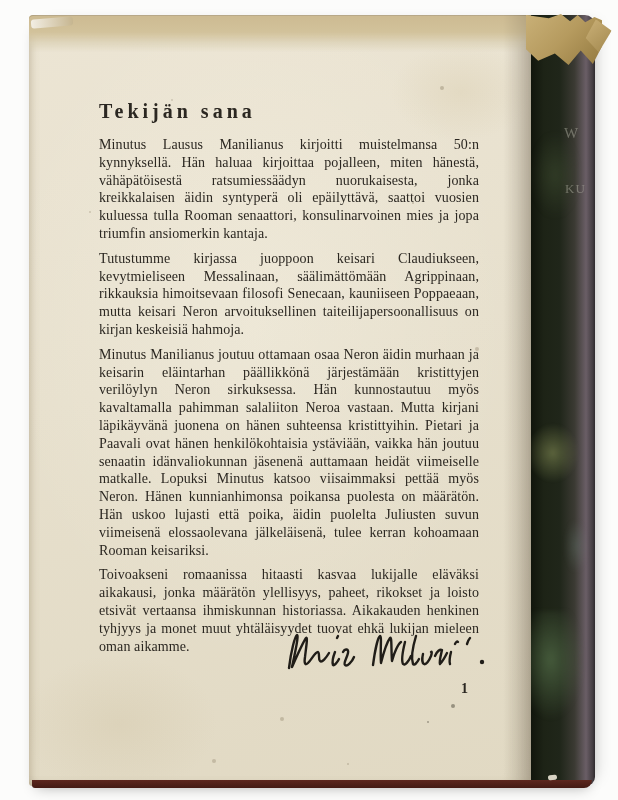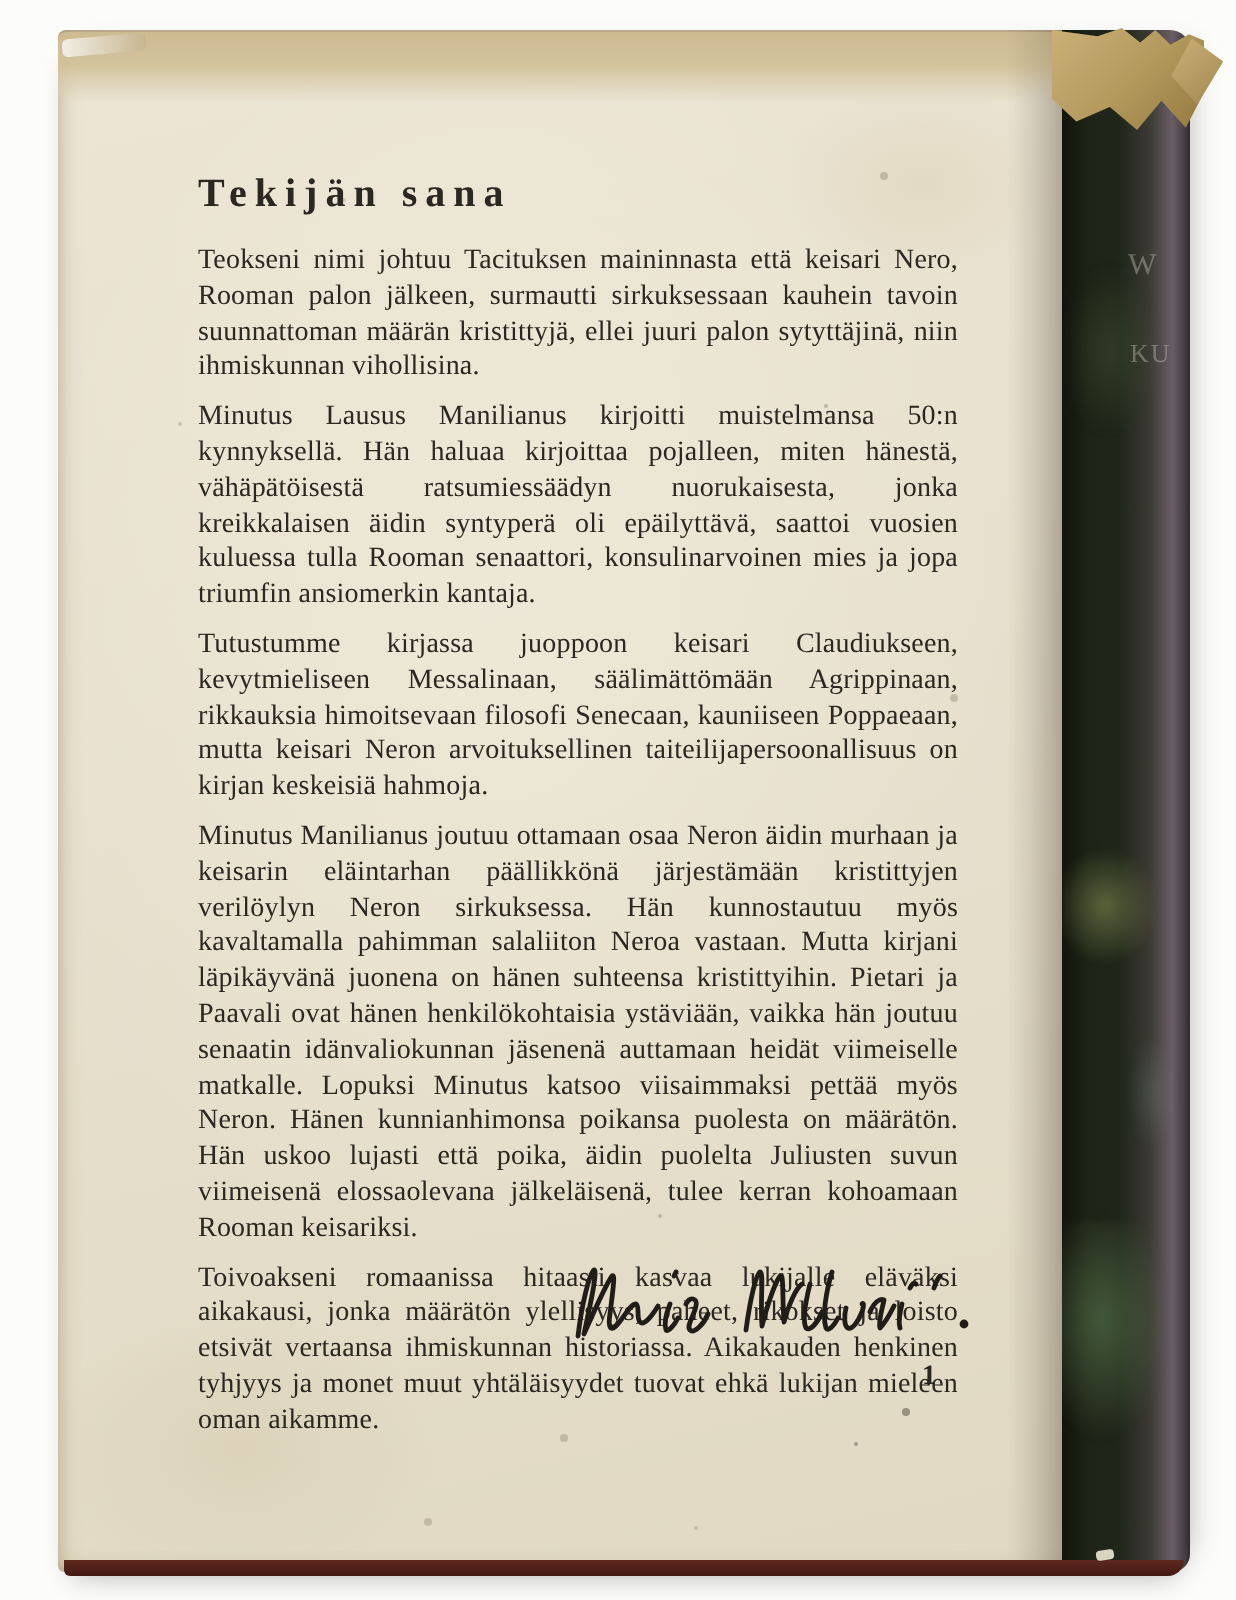--- a/index.html
+++ b/index.html
@@ -74,21 +74,21 @@
       318px 748px 0 0 rgba(120,105,78,.30),
       142px 84px 0 0 rgba(120,105,78,.25);
   }
   
   .text-area {
     position: absolute; left: 70px; top: 68px;
     width: 380px;
     color: var(--ink, #2b2721);
   }
   .page-title {
-    margin: 2px 0 13px 0;
+    margin: 16px 0 13px 0;
     font-size: 20px; line-height: 24px;
     font-weight: 700;
     letter-spacing: 4px;
   }
   .text-area p {
     margin: 0 0 7px 0;
     font-size: 14px; line-height: 17.8px;
     letter-spacing: .1px;
     text-align: justify;
     hyphens: auto; -webkit-hyphens: auto;
@@ -146,21 +146,21 @@
     background: radial-gradient(ellipse at 50% 50%, rgba(70,86,54,.45), rgba(70,86,54,0) 75%);
     filter: blur(3px);
   }
   .spine-text-fragment {
     position: absolute;
     font-family: "Liberation Serif", serif;
     color: rgba(205,205,190,.40);
     font-weight: 400;
   }
   .spine-w  { left: 33px; top: 110px; font-size: 15px; }
-  .spine-ku { left: 34px; top: 154px; font-size: 13px; letter-spacing: 1px; }
+  .spine-ku { left: 34px; top: 166px; font-size: 13px; letter-spacing: 1px; }
   .spine-top-wear {
     position: absolute; left: 497px; top: -1px;
     width: 76px; height: 52px;
     background: linear-gradient(135deg, #c9b077 0%, #b59a5e 50%, #93793f 100%);
     clip-path: polygon(0 2%, 30% 8%, 46% 0, 58% 14%, 68% 2%, 78% 16%, 90% 6%, 100% 12%,
                        100% 62%, 88% 96%, 72% 70%, 56% 98%, 38% 76%, 16% 90%, 0 68%);
   }
   .torn-jacket-flap {
     position: absolute; left: 558px; top: 6px;
     width: 22px; height: 30px;
@@ -191,21 +191,20 @@
   <div class="book">
 
     <div class="book-page">
       <div class="top-edge"></div>
       <div class="corner-crease"></div>
       <div class="gutter-shadow"></div>
       <div class="paper-speckles"></div>
 
       <div class="text-area">
         <h1 class="page-title">Tekijän sana</h1>
-        <p>Teokseni nimi johtuu Tacituksen maininnasta että keisari Nero, Rooman palon jälkeen, surmautti sirkuksessaan kauhein tavoin suunnattoman määrän kristittyjä, ellei juuri palon sytyttäjinä, niin ihmiskunnan vihollisina.</p>
         <p>Minutus Lausus Manilianus kirjoitti muistelmansa 50:n kynnyksellä. Hän haluaa kirjoittaa pojalleen, miten hänestä, vähäpätöisestä ratsumiessäädyn nuorukaisesta, jonka kreikkalaisen äidin syntyperä oli epäilyttävä, saattoi vuosien kuluessa tulla Rooman senaattori, konsulinarvoinen mies ja jopa triumfin ansiomerkin kantaja.</p>
         <p>Tutustumme kirjassa juoppoon keisari Claudiukseen, kevytmieliseen Messalinaan, säälimättömään Agrippinaan, rikkauksia himoitsevaan filosofi Senecaan, kauniiseen Poppaeaan, mutta keisari Neron arvoituksellinen taiteilijapersoonallisuus on kirjan keskeisiä hahmoja.</p>
         <p>Minutus Manilianus joutuu ottamaan osaa Neron äidin murhaan ja keisarin eläintarhan päällikkönä järjestämään kristittyjen verilöylyn Neron sirkuksessa. Hän kunnostautuu myös kavaltamalla pahimman salaliiton Neroa vastaan. Mutta kirjani läpikäyvänä juonena on hänen suhteensa kristittyihin. Pietari ja Paavali ovat hänen henkilökohtaisia ystäviään, vaikka hän joutuu senaatin idänvaliokunnan jäsenenä auttamaan heidät viimeiselle matkalle. Lopuksi Minutus katsoo viisaimmaksi pettää myös Neron. Hänen kunnianhimonsa poikansa puolesta on määrätön. Hän uskoo lujasti että poika, äidin puolelta Juliusten suvun viimeisenä elossaolevana jälkeläisenä, tulee kerran kohoamaan Rooman keisariksi.</p>
         <p>Toivoakseni romaanissa hitaasti kasvaa lukijalle eläväksi aikakausi, jonka määrätön ylellisyys, paheet, rikokset ja loisto etsivät vertaansa ihmiskunnan historiassa. Aikakauden henkinen tyhjyys ja monet muut yhtäläisyydet tuovat ehkä lukijan mieleen oman aikamme.</p>
       </div>
 
       <div class="author-signature">
         <svg width="218" height="68" viewBox="0 0 218 68" fill="none" stroke="#201d18" stroke-width="2.4" stroke-linecap="round" stroke-linejoin="round">
           <path d="M10 47 C12 30 16 15 18 14 C20 14 16 32 13 46 C17 37 24 21 27 17 C29 15 27 27 26 36 C25 42 26 45 29 42 C33 38 36 31 39 31 C41 32 39 38 41 40 C43 42 47 37 50 32"></path>
           <path d="M56 31 C54 36 53 41 54 44 C55 45 58 42 60 38"></path>

